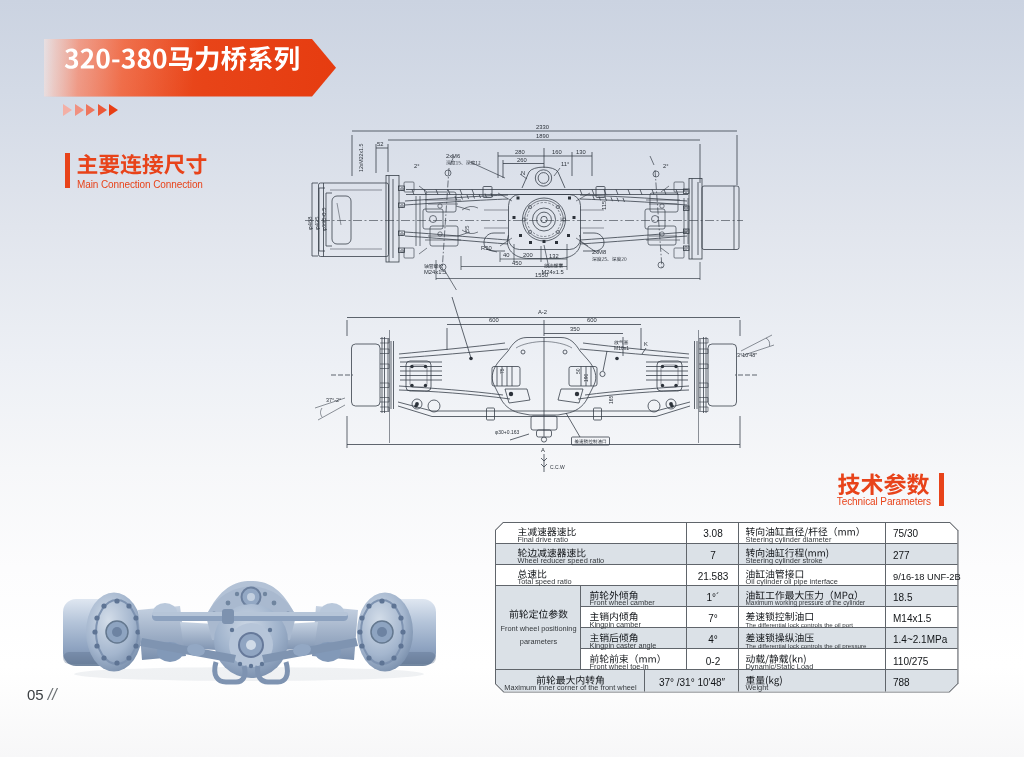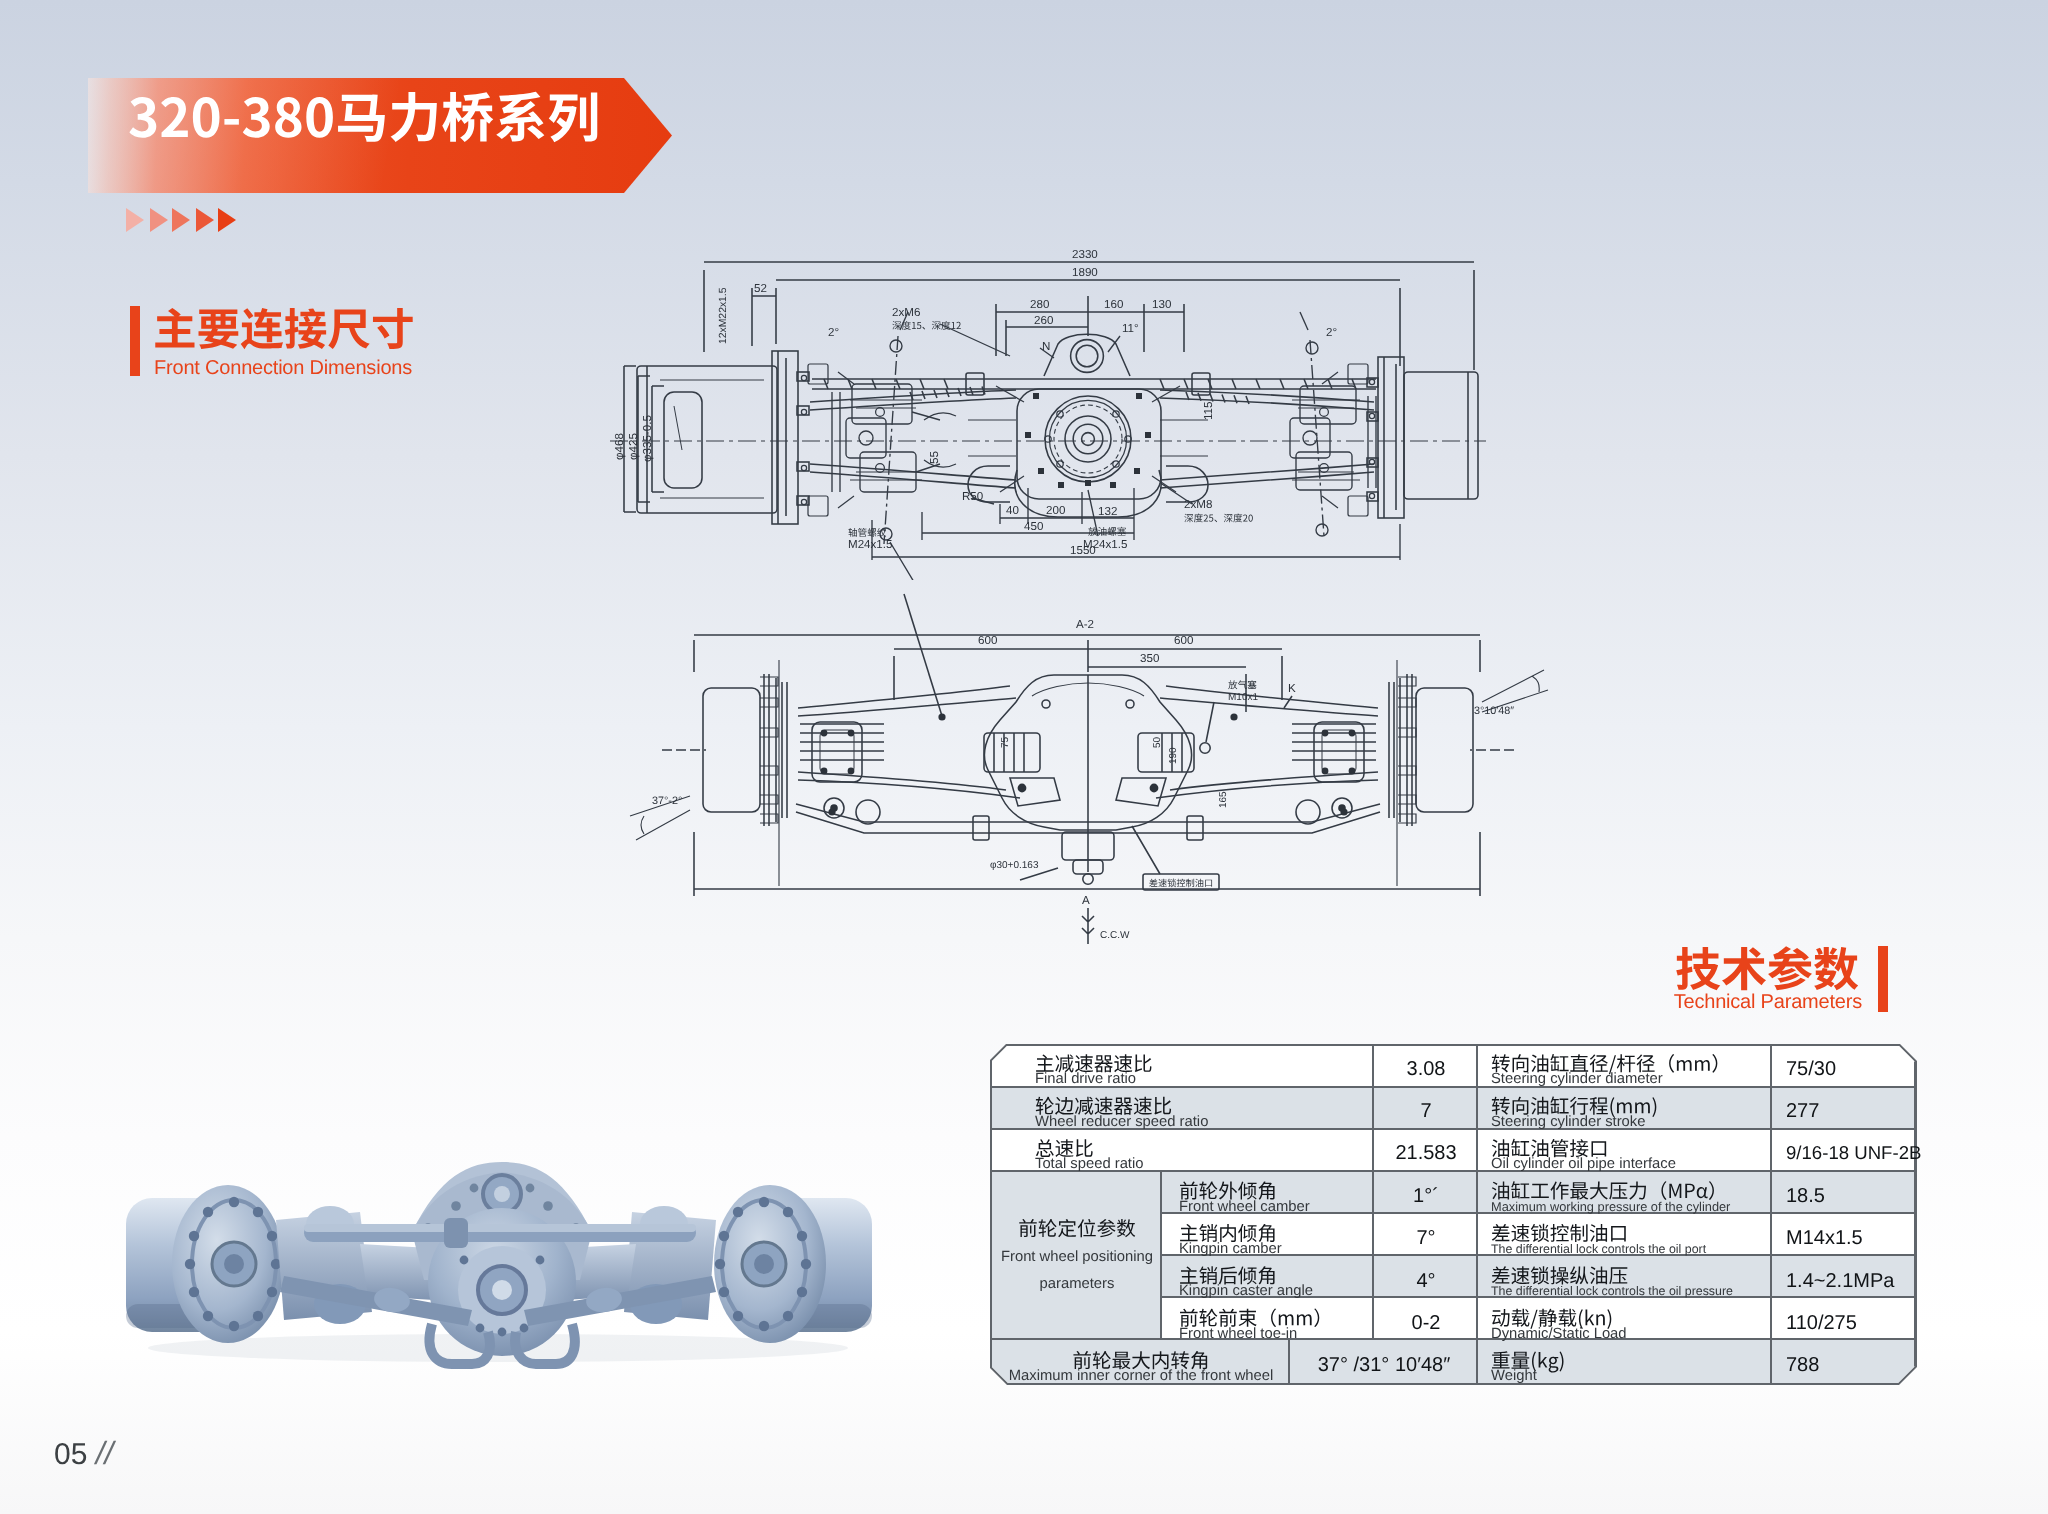--- a/index.html
+++ b/index.html
@@ -7,39 +7,39 @@
 .abs{position:absolute}
 .banner{left:44px;top:39px;width:292px;height:57.5px;
  background:linear-gradient(92deg,rgba(233,100,70,0) 0%,rgba(234,100,66,0.35) 4%,rgba(236,86,50,0.8) 12%,#ec5228 27%,#e84418 55%,#e63c10 100%);
  clip-path:polygon(0 0,268px 0,292px 50%,268px 100%,0 100%);}
 .banner:before{content:"";position:absolute;left:0;top:0;width:100%;height:100%;
  background:linear-gradient(100deg,rgba(255,232,225,0.5) 0%,rgba(255,238,230,0.18) 28%,rgba(255,255,255,0) 52%);}
 .tri{width:0;height:0;border-style:solid;border-width:6.2px 0 6.2px 9.6px;border-color:transparent;display:inline-block;position:absolute;top:103.5px}
 .h1bar{left:65px;top:152.5px;width:4.6px;height:35px;background:#e8431a}
 .h2bar{left:939px;top:472.5px;width:4.6px;height:33.5px;background:#e8431a}
 .enred{color:#e8431a;font-size:10px;letter-spacing:-0.1px}
-.pageno{left:27px;top:719px;font-size:15px;color:#3c4043}
+.pageno{left:27px;top:686px;font-size:15px;color:#3c4043}
 .pageno i{color:#6a6f73;font-style:italic;font-size:16px}
 
 .tblo{left:494.5px;top:521.5px;width:464px;height:171px;background:#60656b;
  clip-path:polygon(9px 0,455px 0,464px 9px,464px 162px,455px 171px,9px 171px,0 162px,0 9px)}
 .tbli{position:absolute;left:1px;top:1px;width:462px;height:169px;background:#fff;
  clip-path:polygon(8.5px 0,453.5px 0,462px 8.5px,462px 160.5px,453.5px 169px,8.5px 169px,0 160.5px,0 8.5px)}
 .row{position:absolute;left:0;width:462px;height:21.2px;box-sizing:border-box}
 .cell{position:absolute;top:0;height:100%;box-sizing:border-box;border-right:1px solid #60656b}
 </style></head>
 <body>
 <div class="banner abs"></div>
 <div class="tri abs" style="left:63px;border-left-color:#f3b0a6"></div>
 <div class="tri abs" style="left:74.5px;border-left-color:#f09181"></div>
 <div class="tri abs" style="left:86px;border-left-color:#ee755c"></div>
 <div class="tri abs" style="left:97.5px;border-left-color:#eb5737"></div>
 <div class="tri abs" style="left:109px;border-left-color:#e83e14"></div>
 <div class="h1bar abs"></div>
-<div class="enred abs" style="left:77px;top:179px">Front Connection Dimensions</div>
+<div class="enred abs" style="left:77px;top:179px">Main Connection Connection</div>
 <div class="h2bar abs"></div>
 <div class="enred abs" style="left:0;top:496px;width:931px;text-align:right">Technical Parameters</div>
 <div class="pageno abs">05 <i>//</i></div>
 <div class="tblo abs">
     <div class="tbli">
 <div style="position:absolute;left:0;top:63.375px;width:85.5px;height:84.500px;background:#dbe1e7;border-right:1px solid #60656b;border-bottom:1px solid #60656b;box-sizing:border-box"></div>
 <div class="row" style="top:0.000px">
 <div class="cell" style="left:0px;width:191.5px;background:#fff;border-right:1px solid #60656b;border-bottom:1px solid #60656b;"></div>
 <div class="cell" style="left:191.5px;width:52.0px;background:#fff;border-right:1px solid #60656b;border-bottom:1px solid #60656b;"></div>
 <div class="cell" style="left:243.5px;width:147.0px;background:#fff;border-right:1px solid #60656b;border-bottom:1px solid #60656b;"></div>

